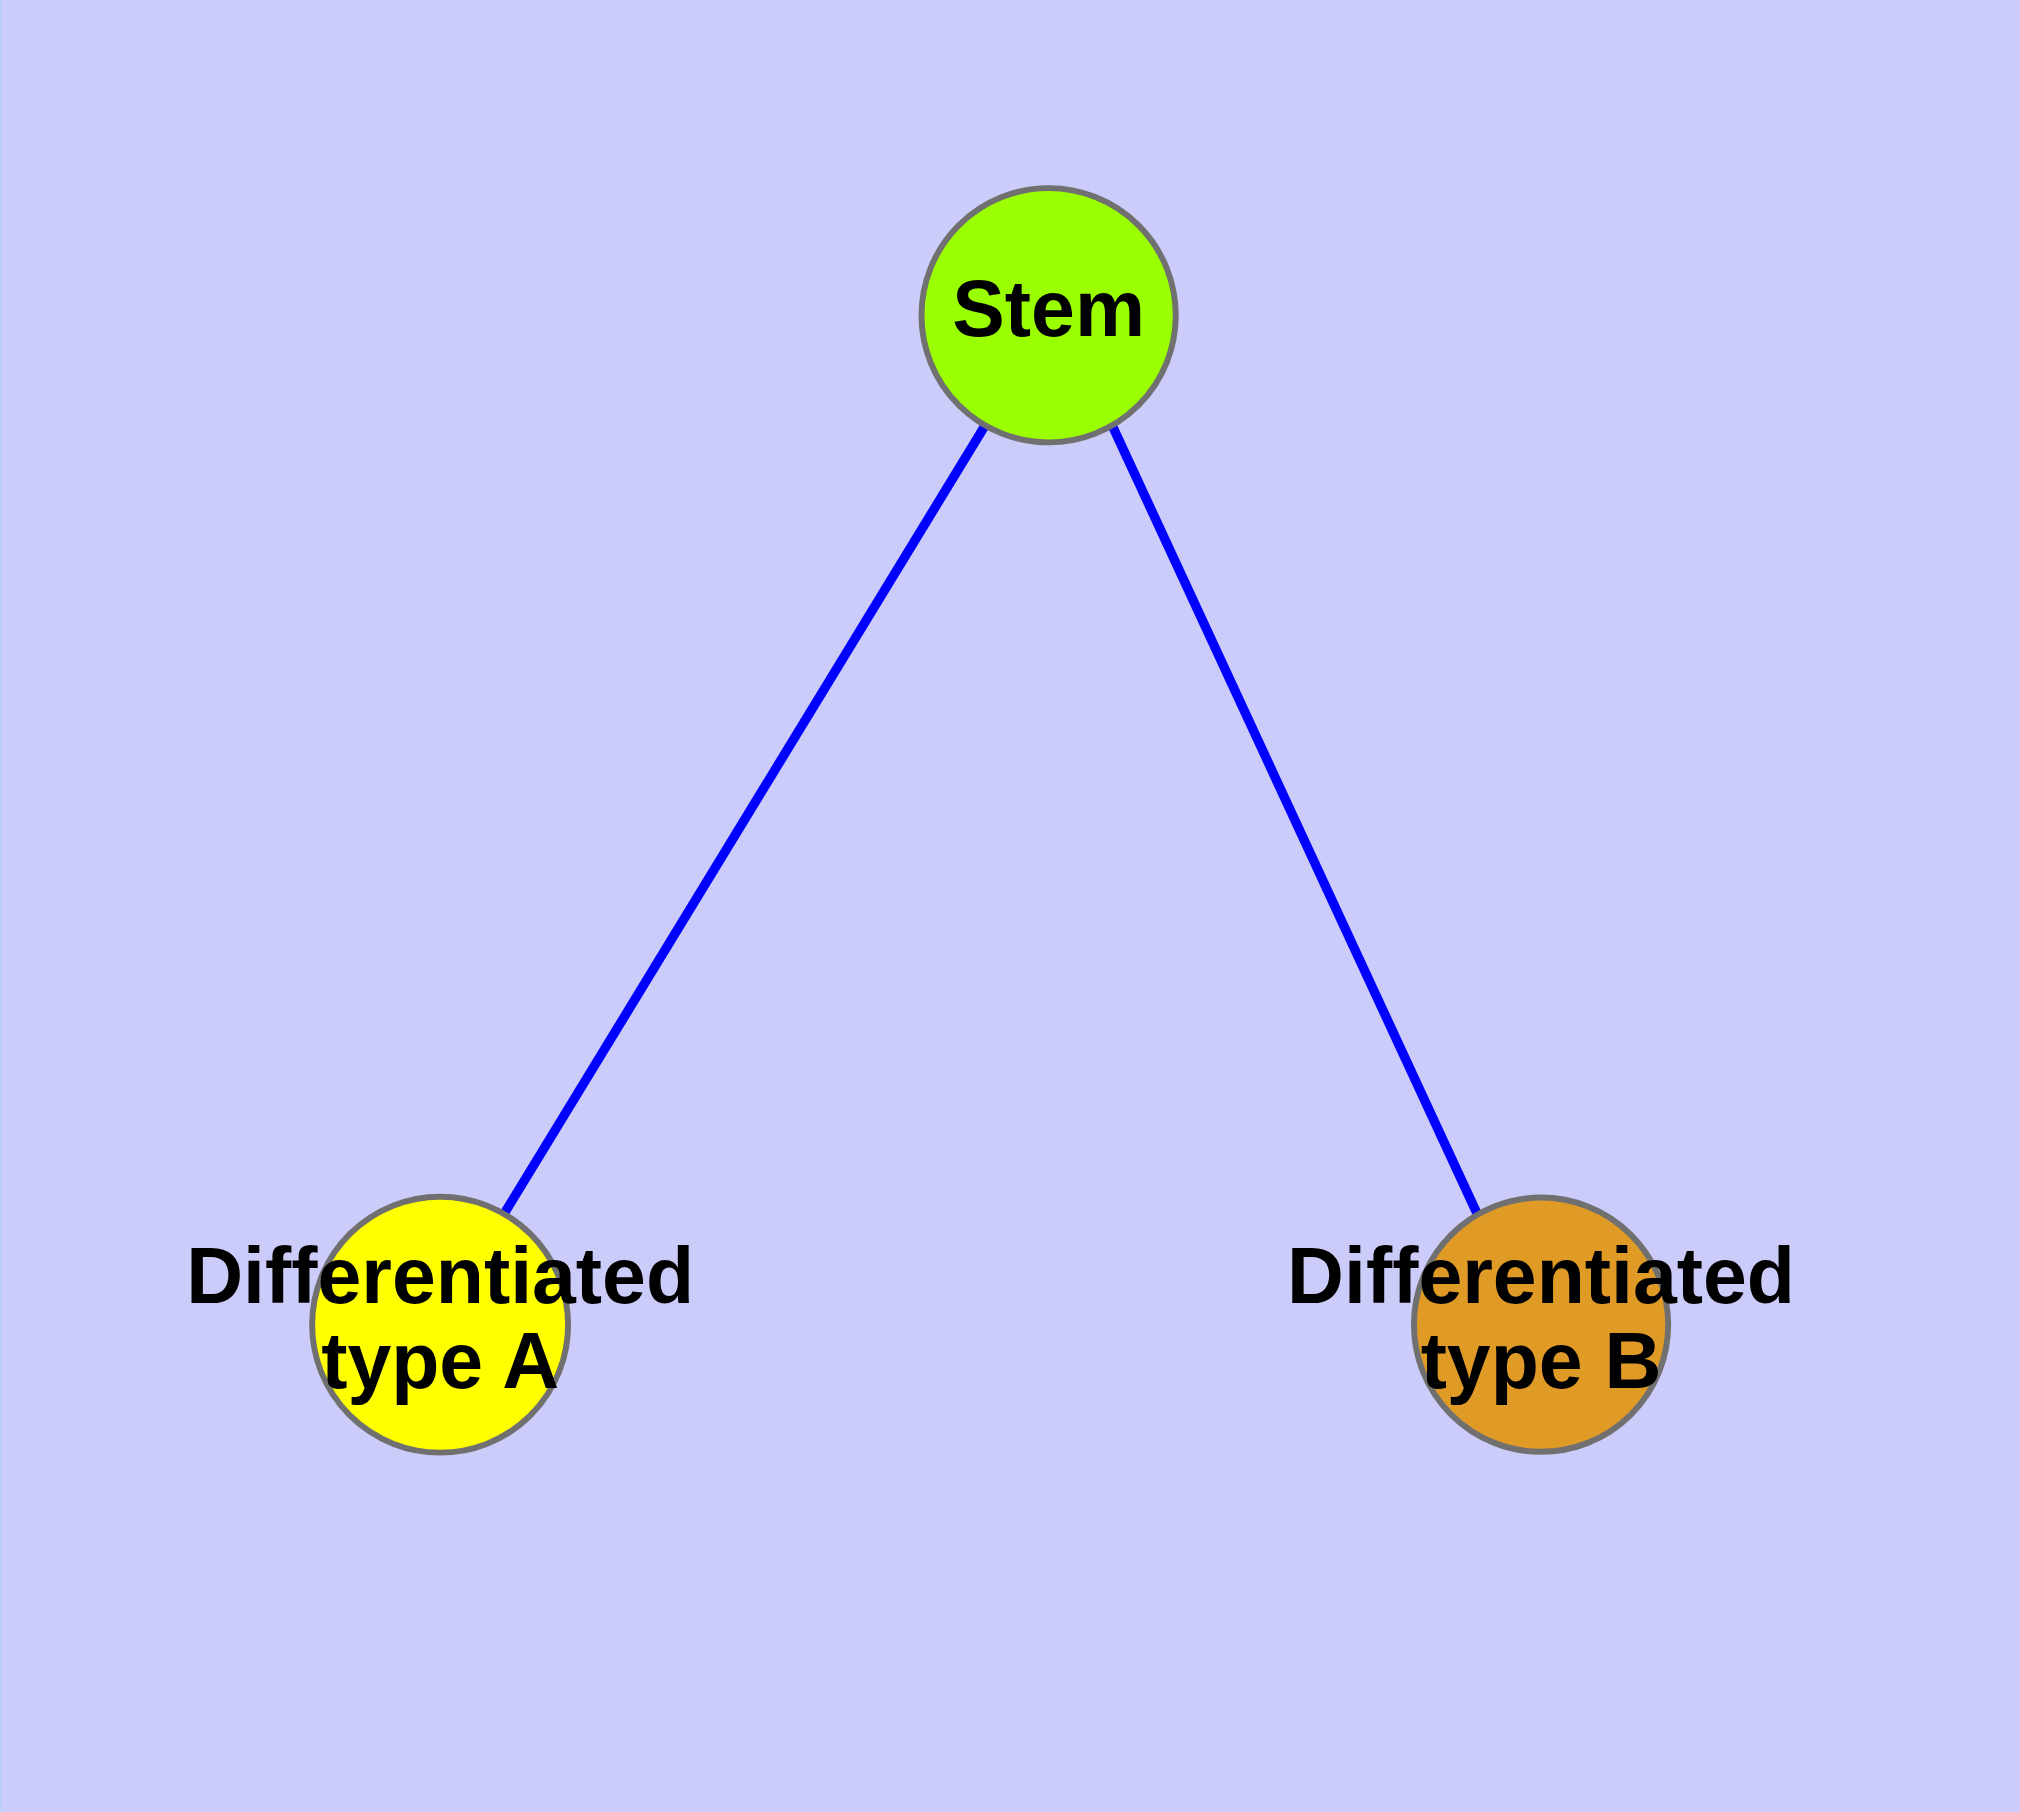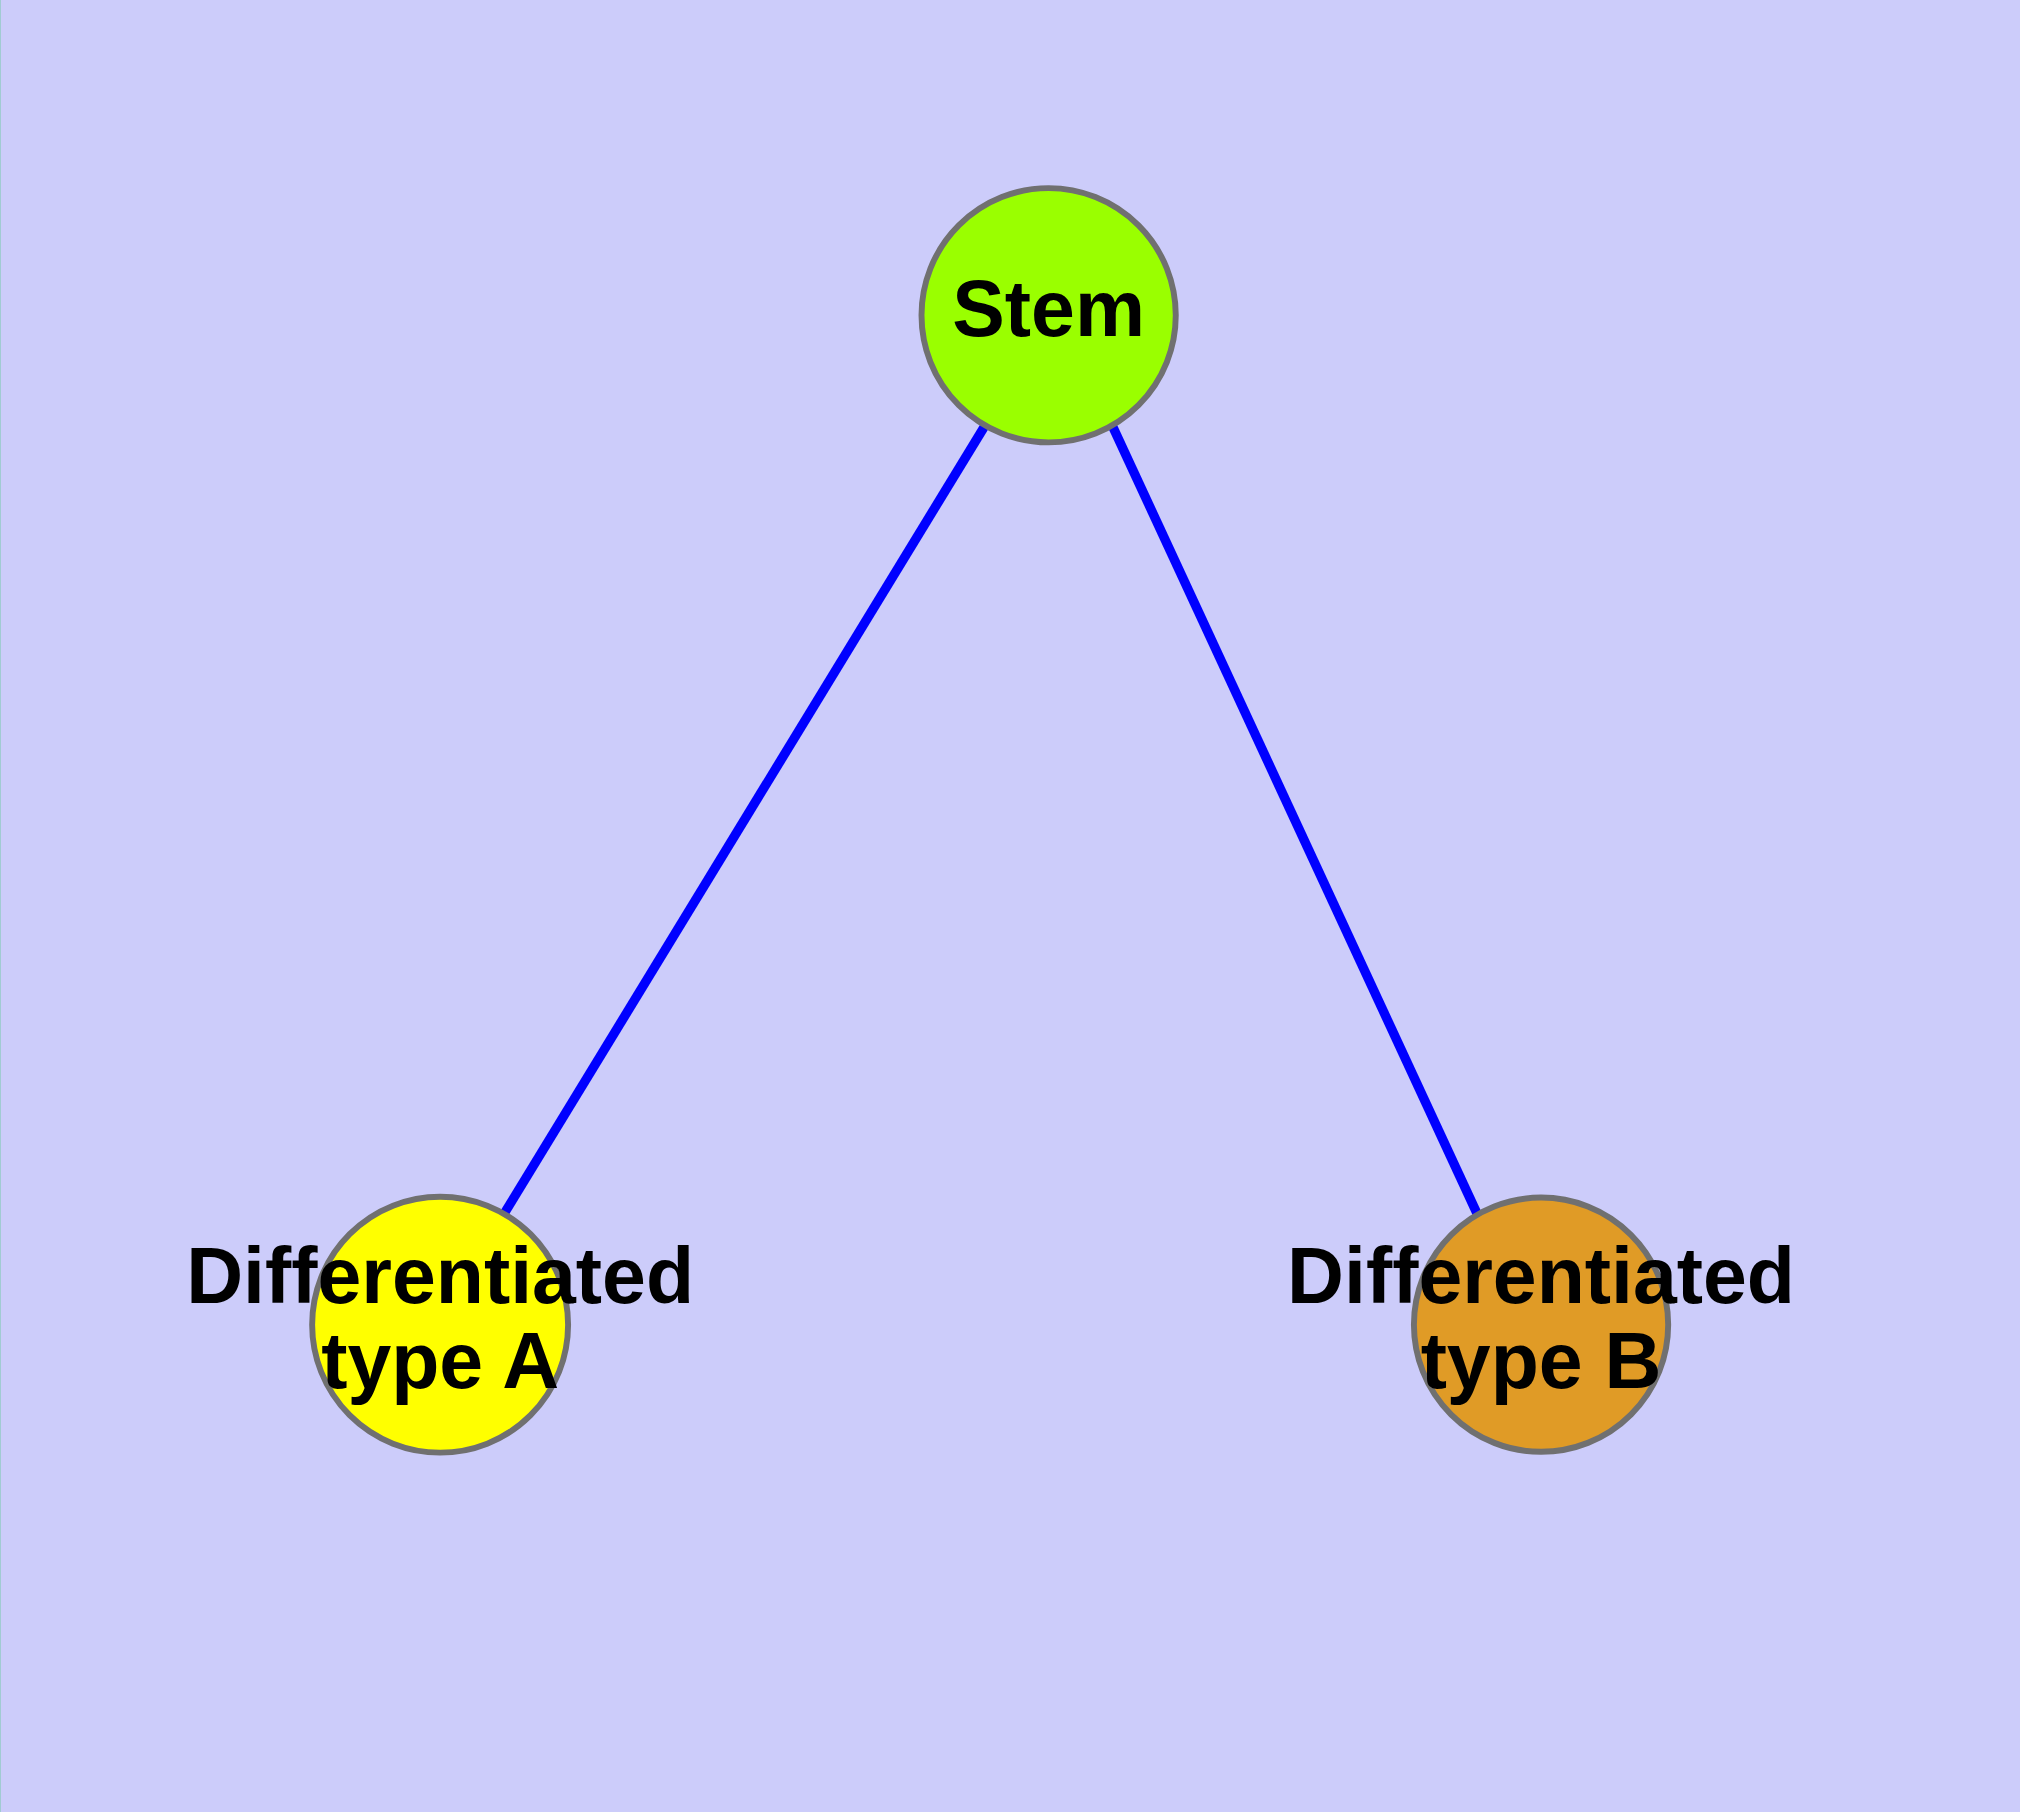--- a/index.html
+++ b/index.html
@@ -10,21 +10,21 @@
   body {
     width: 2021px;
     height: 1812px;
     overflow: hidden;
     font-family: "Liberation Sans", sans-serif;
   }
   #canvas-root {
     position: relative;
     width: 2021px;
     height: 1812px;
-    background: #22c55e;
+    background: #5eead4;
   }
   #graph-svg {
     position: absolute;
     left: 0;
     top: 0;
     width: 2021px;
     height: 1812px;
     display: block;
   }
   .node-label {

